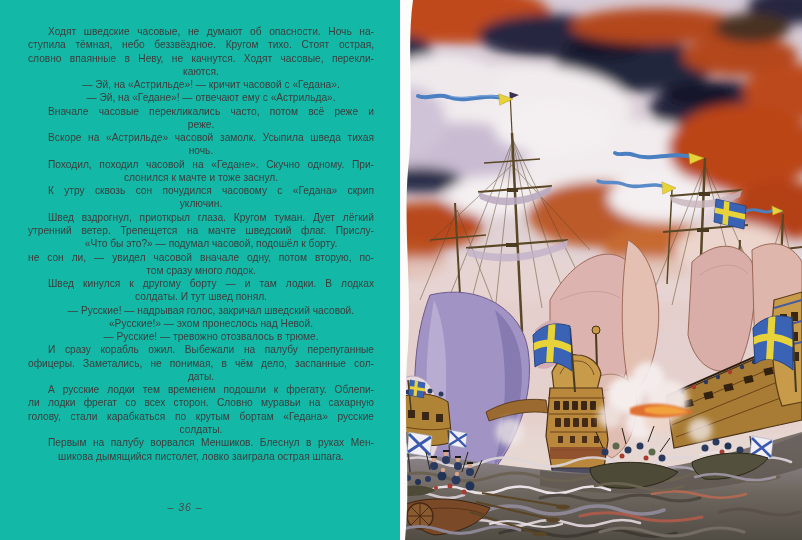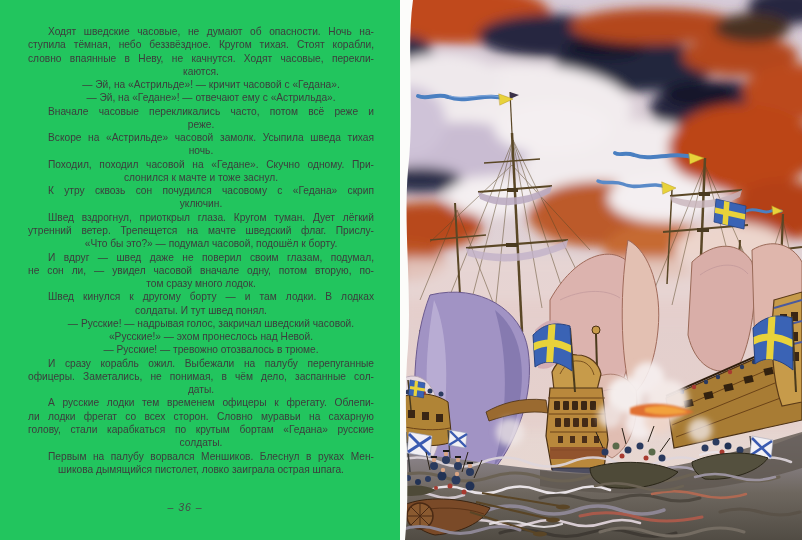--- a/index.html
+++ b/index.html
@@ -1,34 +1,34 @@
 <!DOCTYPE html>
 <html><head>
 <meta charset="utf-8">
 <style>
   html,body{margin:0;padding:0;width:802px;height:540px;overflow:hidden;background:#fcfcfa;}
-  #page{position:relative;width:802px;height:540px;background:#22c55e;font-family:"Liberation Sans",sans-serif;}
+  #page{position:relative;width:802px;height:540px;background:#14b8a6;font-family:"Liberation Sans",sans-serif;}
   #story{position:absolute;left:28px;top:25px;width:346px;color:#3d3d3d;font-size:10.2px;line-height:13.28px;}
   .para{margin:0;}
   .line{height:13.28px;overflow:hidden;text-align:center;white-space:normal;}
   .line.just{text-align:justify;text-align-last:justify;}
   .line.first{text-indent:20px;}
   #pageno{position:absolute;left:28px;top:501px;width:314px;text-align:center;color:#474747;font-size:10.5px;letter-spacing:1px;font-style:italic;}
   #illo{position:absolute;left:400px;top:0;width:402px;height:540px;}
   svg{display:block;}
 </style>
 </head>
 <body>
 
 <div id="page">
 
   <div id="story">
       <div class="para">
         <div class="line first just">Ходят шведские часовые, не думают об опасности. Ночь на-</div>
-        <div class="line just">ступила тёмная, небо беззвёздное. Кругом тихая. Стоят корабли,</div>
+        <div class="line just">ступила тёмная, небо беззвёздное. Кругом тихо. Стоят острая,</div>
         <div class="line just">словно впаянные в Неву, не качнутся. Ходят часовые, перекли-</div>
         <div class="line">каются.</div>
       </div>
       <div class="para">
         <div class="line first">— Эй, на «Астрильде»! — кричит часовой с «Гедана».</div>
       </div>
       <div class="para">
         <div class="line first">— Эй, на «Гедане»! — отвечают ему с «Астрильда».</div>
       </div>
       <div class="para">
@@ -48,21 +48,20 @@
         <div class="line">уключин.</div>
       </div>
       <div class="para">
         <div class="line first just">Швед вздрогнул, приоткрыл глаза. Кругом туман. Дует лёгкий</div>
         <div class="line just">утренний ветер. Трепещется на мачте шведский флаг. Прислу-</div>
       </div>
       <div class="para">
         <div class="line first">«Что бы это?» — подумал часовой, подошёл к борту.</div>
       </div>
       <div class="para">
-        <div class="line first just">И вдруг — швед даже не поверил своим глазам, подумал,</div>
         <div class="line just">не сон ли, — увидел часовой вначале одну, потом вторую, по-</div>
         <div class="line">том сразу много лодок.</div>
       </div>
       <div class="para">
         <div class="line first just">Швед кинулся к другому борту — и там лодки. В лодках</div>
         <div class="line">солдаты. И тут швед понял.</div>
       </div>
       <div class="para">
         <div class="line first">— Русские! — надрывая голос, закричал шведский часовой.</div>
       </div>
@@ -71,21 +70,21 @@
       </div>
       <div class="para">
         <div class="line first">— Русские! — тревожно отозвалось в трюме.</div>
       </div>
       <div class="para">
         <div class="line first just">И сразу корабль ожил. Выбежали на палубу перепуганные</div>
         <div class="line just">офицеры. Заметались, не понимая, в чём дело, заспанные сол-</div>
         <div class="line">даты.</div>
       </div>
       <div class="para">
-        <div class="line first just">А русские лодки тем временем офицеры к фрегату. Облепи-</div>
+        <div class="line first just">А русские лодки тем временем подошли к фрегату. Облепи-</div>
         <div class="line just">ли лодки фрегат со всех сторон. Словно муравьи на сахарную</div>
         <div class="line just">голову, стали карабкаться по крутым бортам «Гедана» русские</div>
         <div class="line">солдаты.</div>
       </div>
       <div class="para">
         <div class="line first just">Первым на палубу ворвался Меншиков. Блеснул в руках Мен-</div>
         <div class="line">шикова дымящийся пистолет, ловко заиграла острая шпага.</div>
       </div>
     </div>
 

